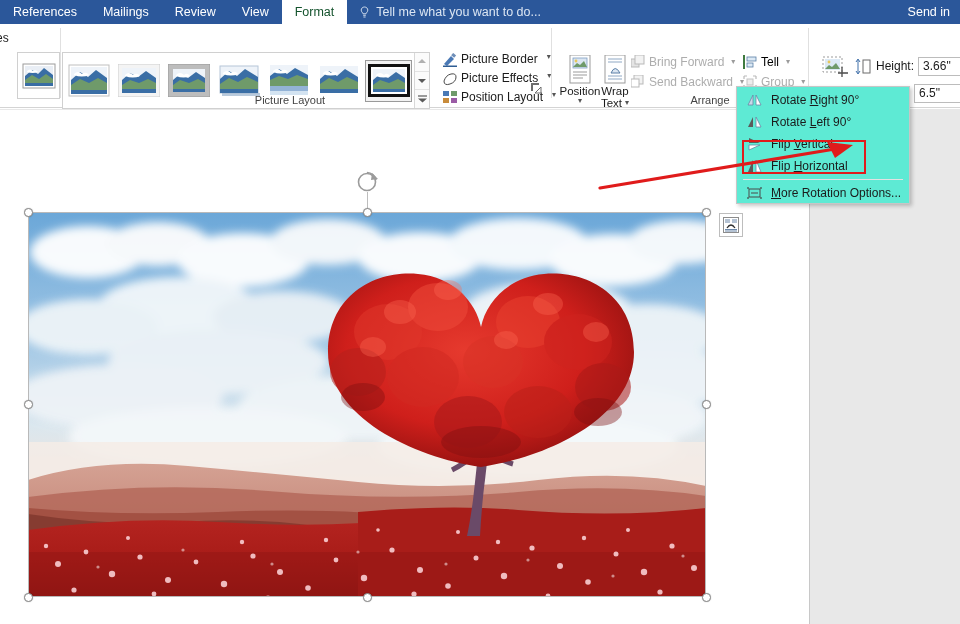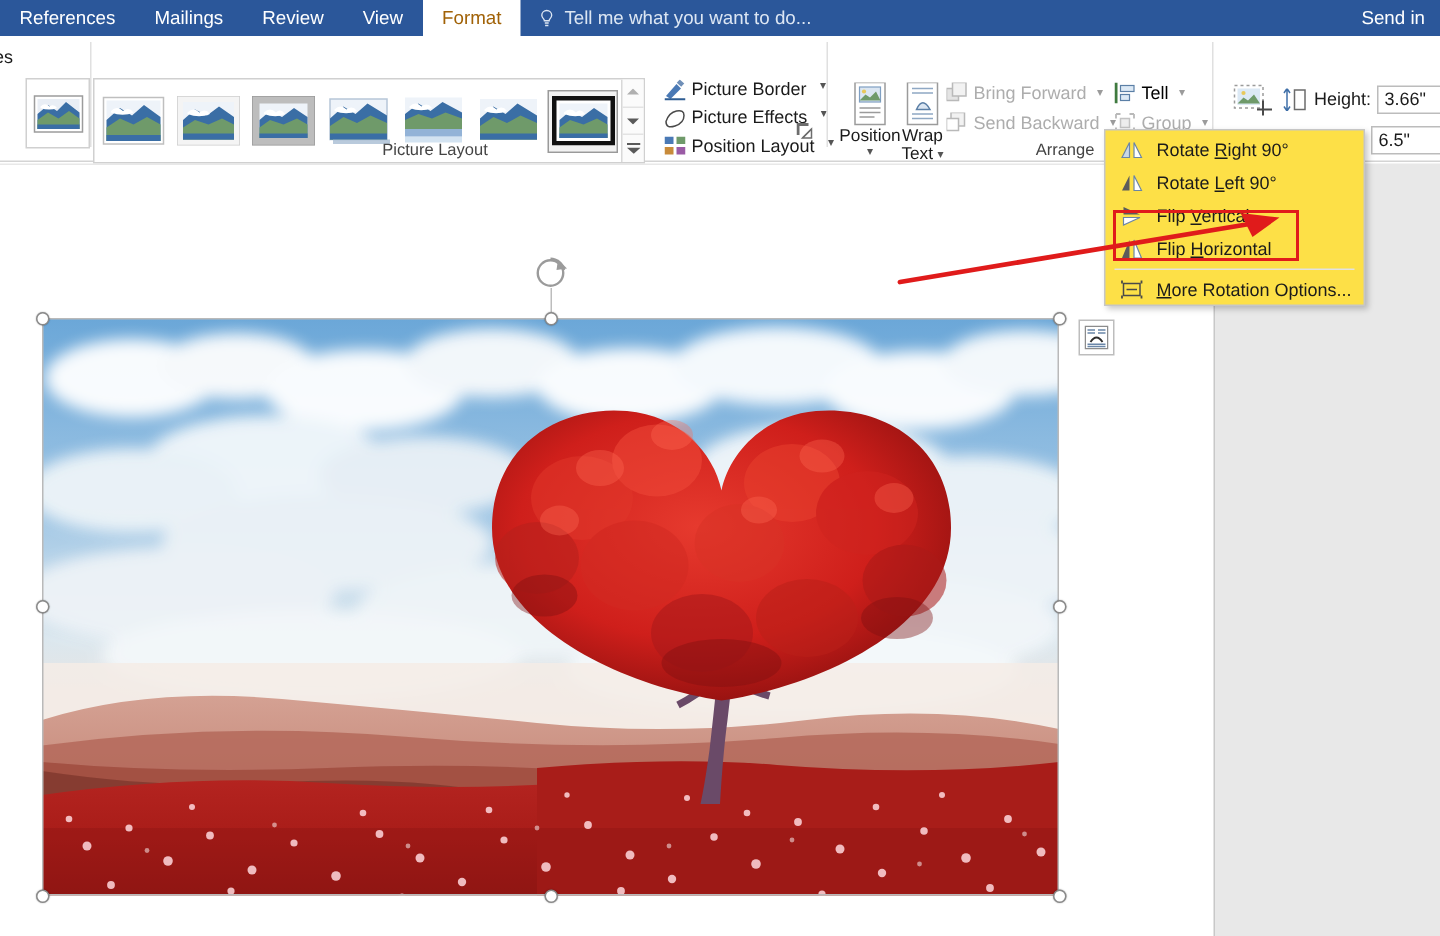--- a/index.html
+++ b/index.html
@@ -17,21 +17,21 @@
     position: absolute; left: 0; top: 0; width: 960px; height: 24px;
     background: #2b579a;
     display: flex; align-items: stretch;
   }
   .tab {
     font-size: 12.5px; color: #ffffff;
     padding: 0 13px; display: flex; align-items: center;
     white-space: nowrap; cursor: default;
   }
   .tab.active {
-    background: #ffffff; color: #a16207;
+    background: #ffffff; color: #14532d;
   }
   .tellme {
     display: flex; align-items: center; gap: 6px;
     font-size: 12.5px; color: #dce6f3; padding-left: 12px; font-style: normal;
   }
   .bulb { width: 11px; height: 13px; display:block; }
   .signin {
     position: absolute; right: 10px; top: 0; height: 24px;
     display: flex; align-items: center; font-size: 12.5px; color: #ffffff;
   }
@@ -121,21 +121,21 @@
   }
   .sizerow .lbl { color:#1b1b1b; }
   .spin {
     width: 62px; height: 19px; border: 1px solid #bcbcbc; background: #fff;
     font-size: 12px; color: #1b1b1b; padding: 0 4px; line-height: 17px;
   }
 
   
   .menu {
     position: absolute; left: 736px; top: 86px; width: 174px; height: 118px;
-    background: #fde047; border: 1px solid #c6c6c6;
+    background: #5eead4; border: 1px solid #c6c6c6;
     box-shadow: 2px 2px 4px rgba(0,0,0,.22);
     z-index: 40; padding: 2px 0;
   }
   .mi {
     display: flex; align-items: center; height: 22px; gap: 9px;
     padding-left: 9px; font-size: 12px; color: #1b1b1b;
     white-space: nowrap; cursor: pointer;
   }
   .mi .ic { width: 16px; height: 16px; display:flex; align-items:center; justify-content:center; }
   .mi u { text-decoration: underline; }

